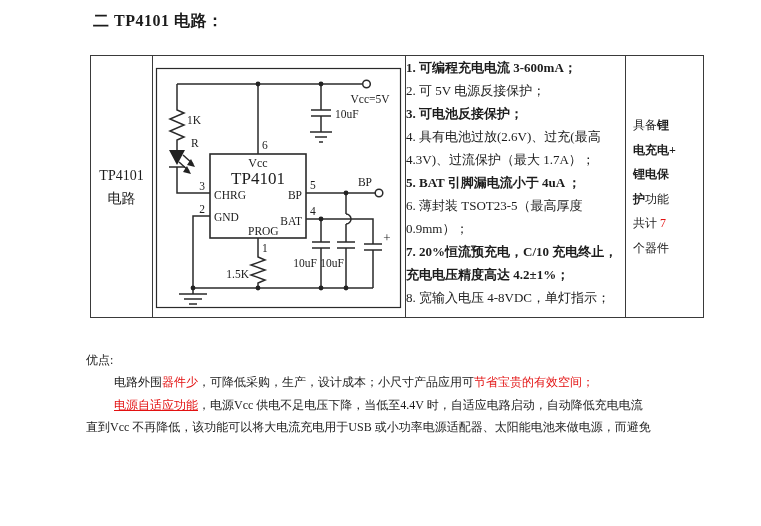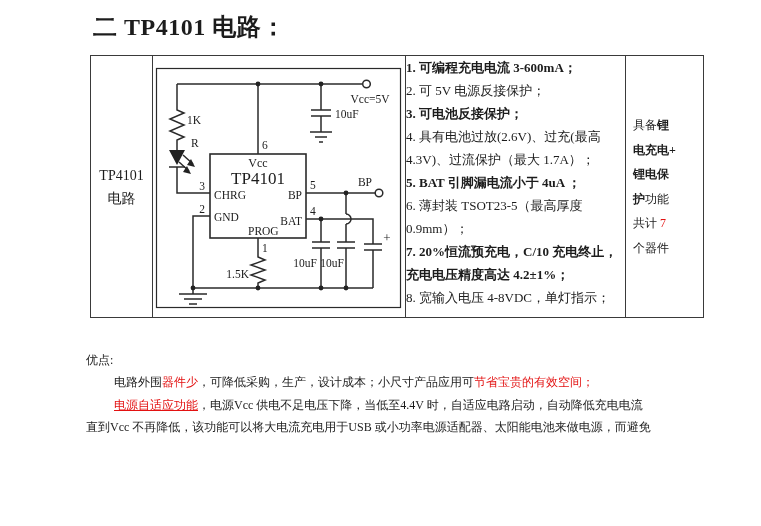--- a/index.html
+++ b/index.html
@@ -5,21 +5,21 @@
   :root { --red: #e31212; --ink: #1c1c1c; --line: #3a3a3a; }
   * { box-sizing: border-box; }
   html,body { margin:0; padding:0; }
   body {
     width: 761px; height: 526px; background: #ffffff; overflow: hidden;
     font-family: "Liberation Serif", "DejaVu Serif", serif;
     color: var(--ink); position: relative;
   }
   .title {
     position: absolute; left: 93px; top: 11px;
-    font-size: 24px; font-weight: bold; letter-spacing: 0.5px;
+    font-size: 16px; font-weight: bold; letter-spacing: 0.5px;
   }
   table.doc-table {
     position: absolute; left: 90px; top: 55px;
     border-collapse: collapse; table-layout: fixed;
   }
   table.doc-table td { border: 1px solid var(--line); padding: 0; }
   td.hcell {
     height: 21px; text-align: center; font-weight: bold; font-size: 14px;
     padding: 1px 0 2px 0;
   }

